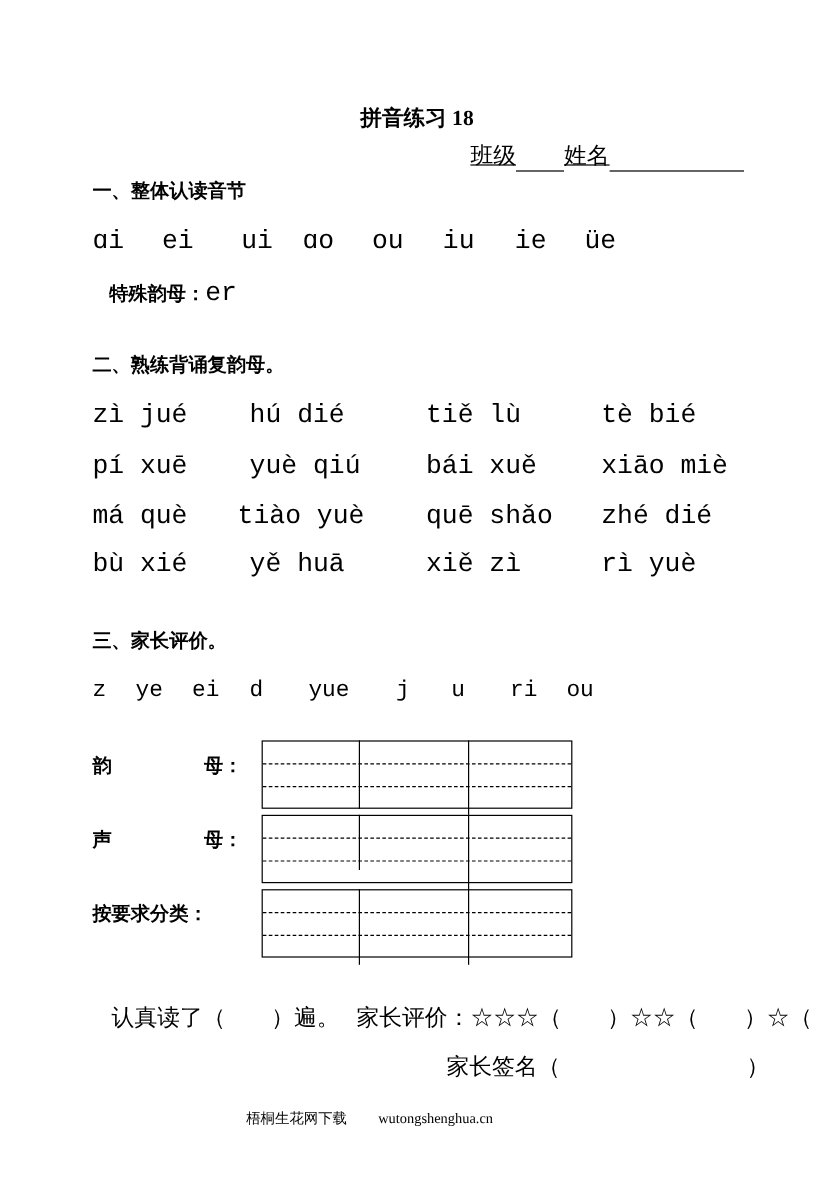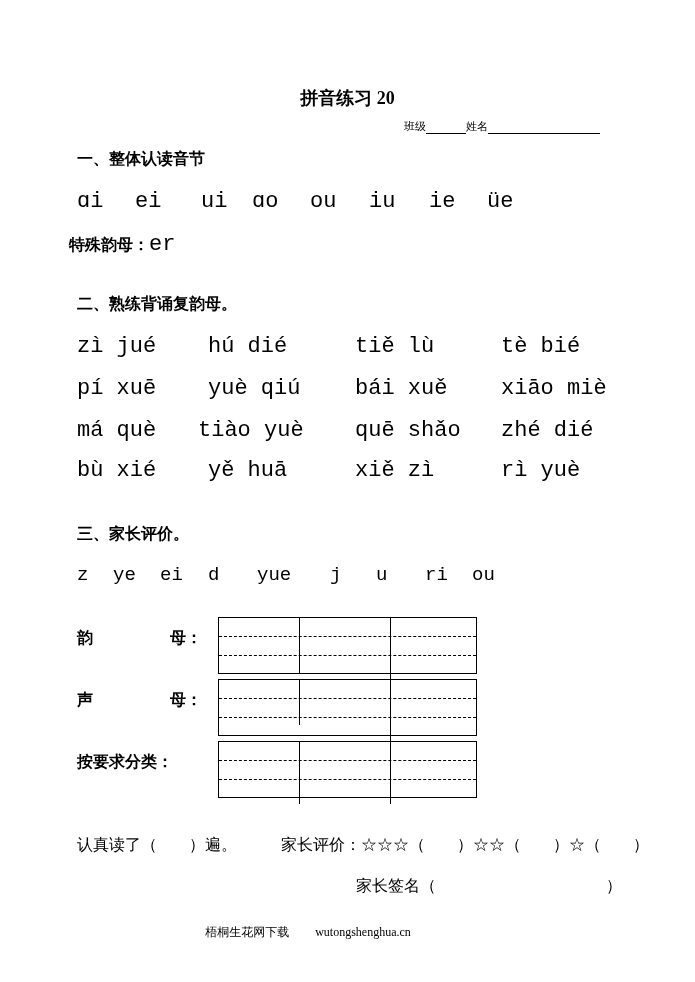--- a/index.html
+++ b/index.html
@@ -1,53 +1,53 @@
 <!DOCTYPE html>
 <html><head>
 <meta charset="utf-8">
 <style>
   html, body { margin: 0; padding: 0; background: #ffffff; }
   body { width: 695px; height: 982px; position: relative; overflow: hidden; color: #000; }
   .abs { position: absolute; white-space: nowrap; }
   .serif { font-family: "Liberation Serif", "DejaVu Serif", serif; }
   .mono { font-family: "Liberation Mono", "DejaVu Sans Mono", monospace; }
   .title { left: 0; width: 695px; top: 86px; text-align: center; font-weight: bold; font-size: 18px; }
-  .classline { top: 117px; left: 404px; font-size: 11px; }
+  .classline { top: 117px; left: 392px; font-size: 19px; text-decoration: underline; }
   .uline { display: inline-block; border-bottom: 1px solid #000; height: 16px; vertical-align: bottom; }
   .section { left: 77px; font-weight: bold; font-size: 16px; }
   .row { position: absolute; left: 77px; font-size: 22px; }
   .row span { position: absolute; white-space: nowrap; }
   .grid { position: absolute; left: 218px; width: 259px; height: 57px; border: 1.5px solid #000; box-sizing: border-box; }
   .grid .dash { position: absolute; left: 0; right: 0; border-top: 1px dashed #000; }
   .vline { position: absolute; width: 0; border-left: 1.5px solid #000; }
   .label { position: absolute; left: 77px; font-weight: bold; font-size: 16px; }
-  .foot { font-size: 16px; }
+  .foot { font-size: 19px; margin-left: 16px; }
   .footer { left: 0; width: 616px; text-align: center; top: 924px; font-size: 12px; }
 </style>
 </head>
 <body>
 
-<div class="abs title serif">拼音练习 20</div>
+<div class="abs title serif">拼音练习 18</div>
 
 <div class="abs classline serif">
   <span>班级</span><span class="uline" style="width:40px"></span><span>姓名</span><span class="uline" style="width:112px"></span>
 </div>
 
 <div class="abs section serif" style="top:149px">一、整体认读音节</div>
 <div class="row mono" style="top:189px">
   <span style="left:0px">ɑi</span>
   <span style="left:58px">ei</span>
   <span style="left:124px">ui</span>
   <span style="left:175px">ɑo</span>
   <span style="left:233px">ou</span>
   <span style="left:292px">iu</span>
   <span style="left:352px">ie</span>
   <span style="left:410px">üe</span>
 </div>
-<div class="abs serif" style="top:232px; left:69px;">
+<div class="abs serif" style="top:232px; left:91px;">
   <span style="font-weight:bold; font-size:16px;">特殊韵母：</span><span class="mono" style="font-size:22px;">er</span>
 </div>
 
 <div class="abs section serif" style="top:294px">二、熟练背诵复韵母。</div>
 
 <div class="row mono" style="top:334px">
   <span style="left:0">zì jué</span>
   <span style="left:131px">hú dié</span>
   <span style="left:278px">tiě lù</span>
   <span style="left:424px">tè bié</span>

